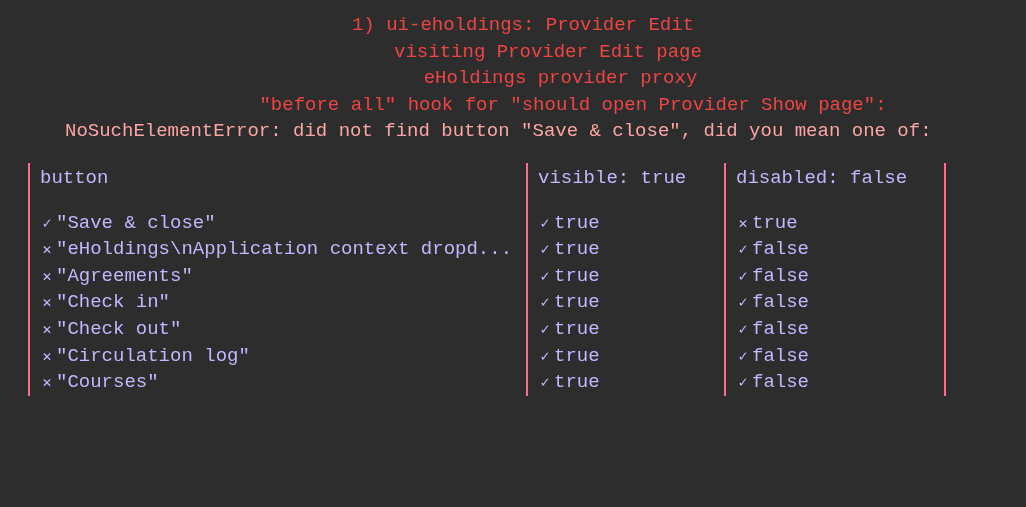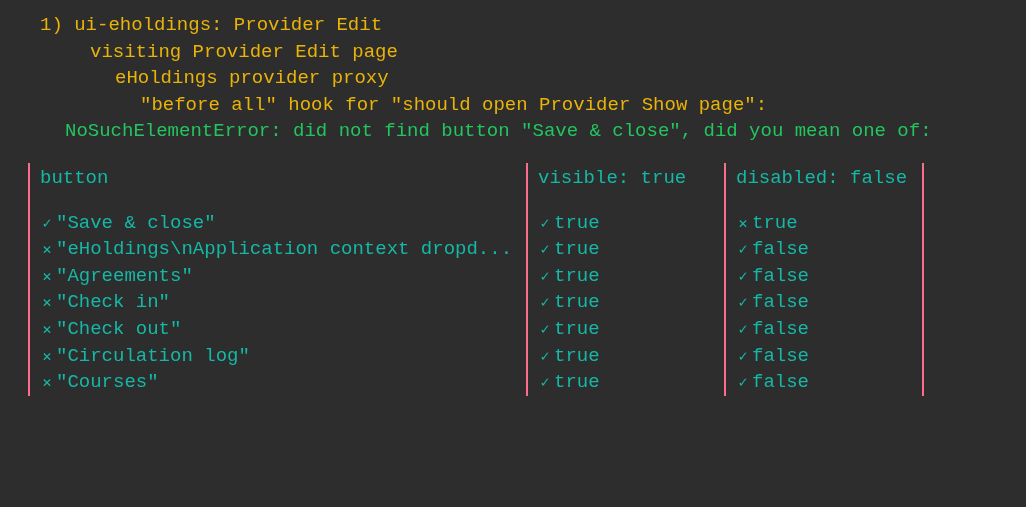--- a/index.html
+++ b/index.html
@@ -7,38 +7,38 @@
       background: #2d2d2d;
       color: #e0e0e0;
       font-family: 'Consolas', 'Monaco', 'Courier New', monospace;
       font-size: 19px;
       padding: 12px 20px;
       width: 1026px;
       height: 507px;
       overflow: hidden;
       line-height: 1.4;
     }
-    .test-path { color: #eab308; }
+    .test-path { color: #ef4444; text-align: center; }
     .line1 { padding-left: 20px; }
     .line2 { padding-left: 70px; }
     .line3 { padding-left: 95px; }
     .line4 { padding-left: 120px; }
-    .error { color: #22c55e; padding-left: 45px; }
+    .error { color: #fca5a5; padding-left: 45px; }
     .table-wrap { margin-top: 18px; padding-left: 8px; }
-    .trow { display: flex; color: #14b8a6; }
+    .trow { display: flex; color: #c4b5fd; }
     .cell {
       border-left: 2px solid #ff6b8a;
       border-right: 2px solid #ff6b8a;
       padding: 0 10px;
       white-space: nowrap;
       overflow: hidden;
     }
     .c1 { width: 500px; }
     .c2 { width: 200px; margin-left: -2px; }
-    .c3 { width: 200px; margin-left: -2px; }
+    .c3 { width: 222px; margin-left: -2px; }
     .hrow .cell { padding-top: 2px; padding-bottom: 2px; }
     .sep { display: flex; }
     .sep .cell {
       padding: 0;
       position: relative;
       height: 16px;
     }
     .sep .cell::after {
       content: "";
       position: absolute;

